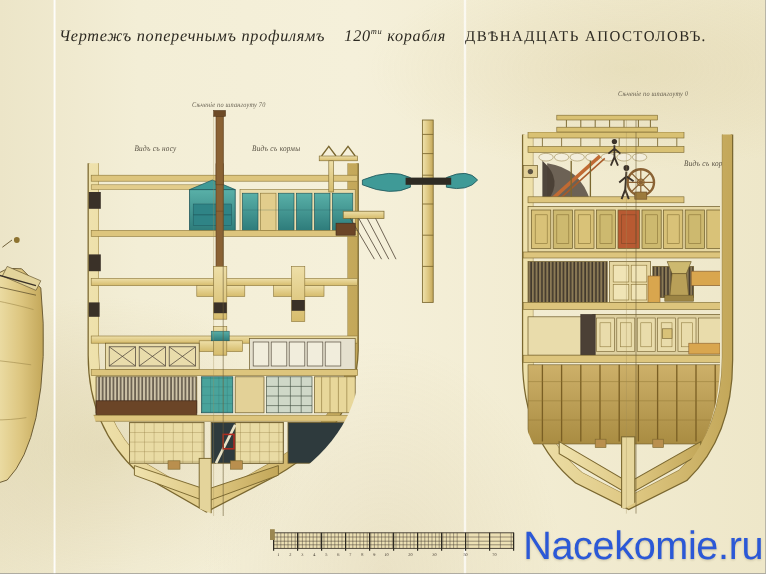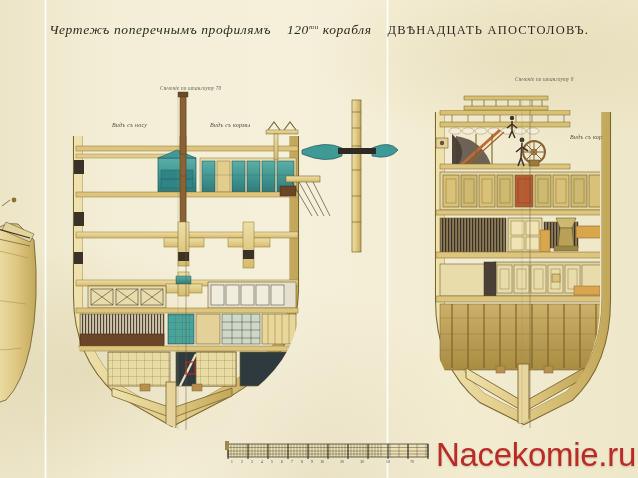--- a/index.html
+++ b/index.html
@@ -40,21 +40,21 @@
     position:absolute;font-family:"Liberation Serif",serif;font-style:italic;
     font-size:5.2px;color:#4a4336;white-space:nowrap;letter-spacing:.2px;
     transform:scale(1,1.15);transform-origin:left center;opacity:.85;
   }
   .caption.lbl{font-size:6px;opacity:.95;}
 
   svg.draw{position:absolute;left:0;top:0;width:638px;height:478px;overflow:visible;}
 
   .wm{
     position:absolute;left:436px;top:436px;
-    font-family:"Liberation Sans",sans-serif;font-size:33px;color:#b91c1c;
+    font-family:"Liberation Sans",sans-serif;font-size:33px;color:#1d4ed8;
     opacity:.93;letter-spacing:-.3px;
     text-shadow:0 1px 2px rgba(120,110,70,.35);
   }
 </style>
 </head>
 <body>
 
 <div id="page">
 
   <div class="paper-tone"></div>

